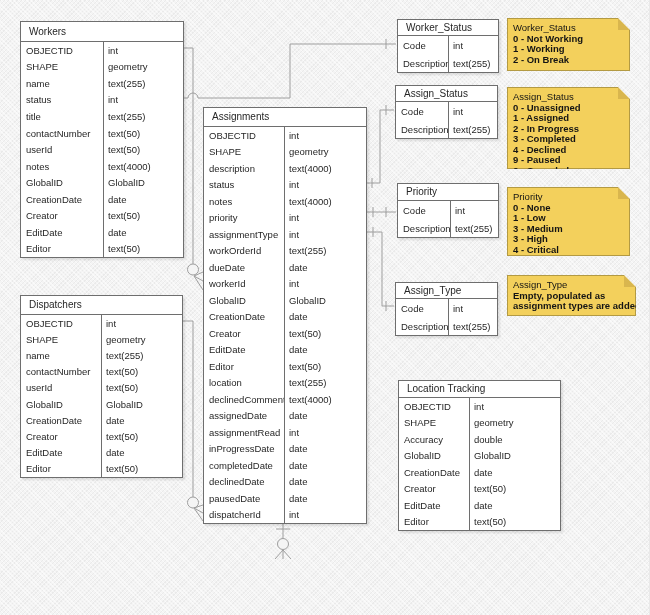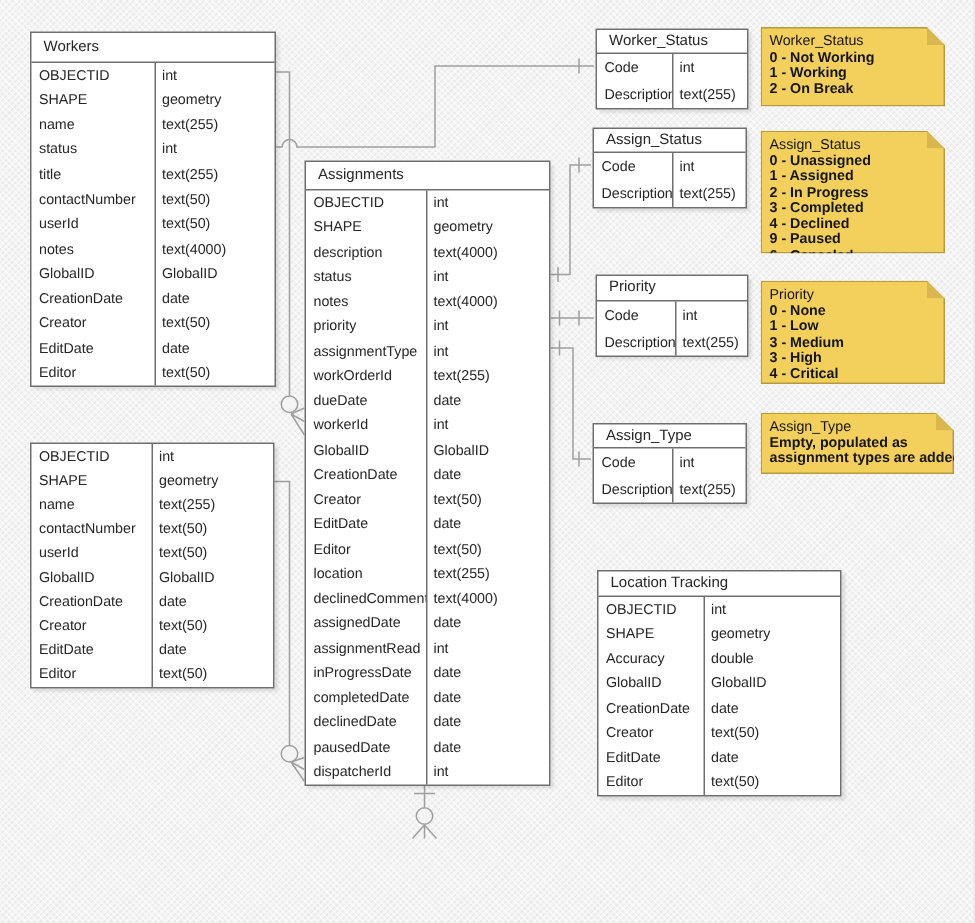--- a/index.html
+++ b/index.html
@@ -145,20 +145,21 @@
           <span class="ftype">date</span>
         </div>
         <div class="erow">
           <span class="fname">Editor</span>
           <span class="ftype">text(50)</span>
         </div>
       </div>
   </div>
 
   <div class="entity" style="left:20px;top:295px;width:161px;--hh:18px;--rh:16.2px;--split:80px">
+    <div class="etitle">Dispatchers</div>
     <div class="ebody split">
         <div class="erow">
           <span class="fname">OBJECTID</span>
           <span class="ftype">int</span>
         </div>
         <div class="erow">
           <span class="fname">SHAPE</span>
           <span class="ftype">geometry</span>
         </div>
         <div class="erow">

